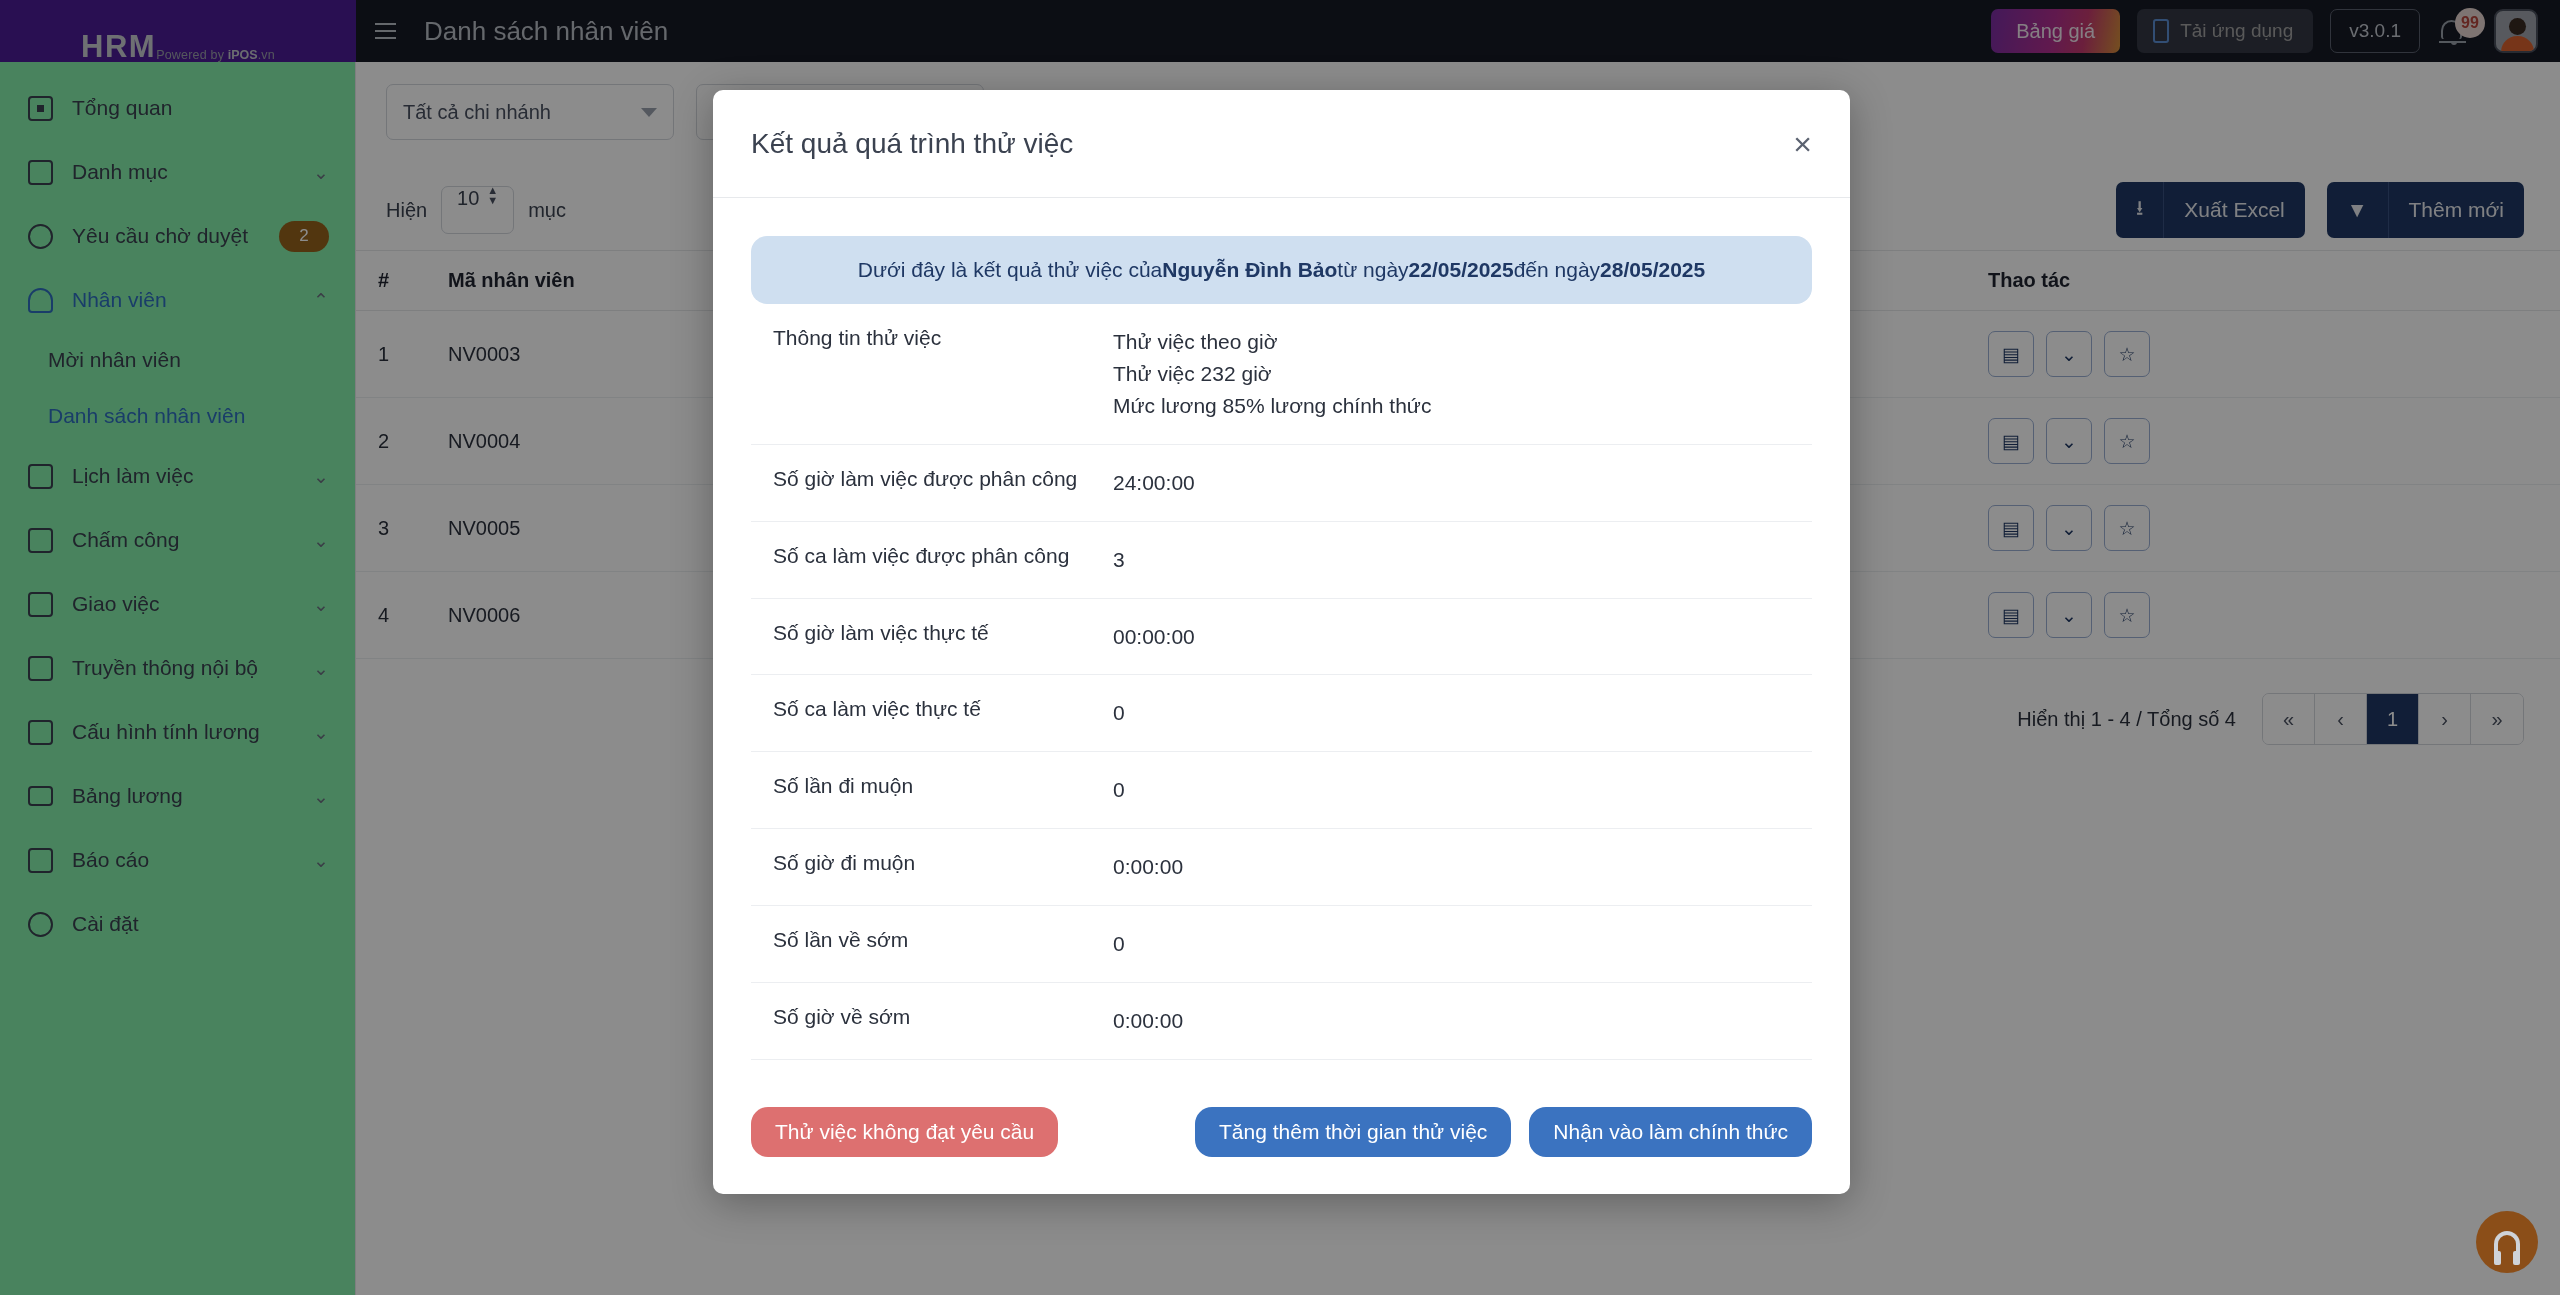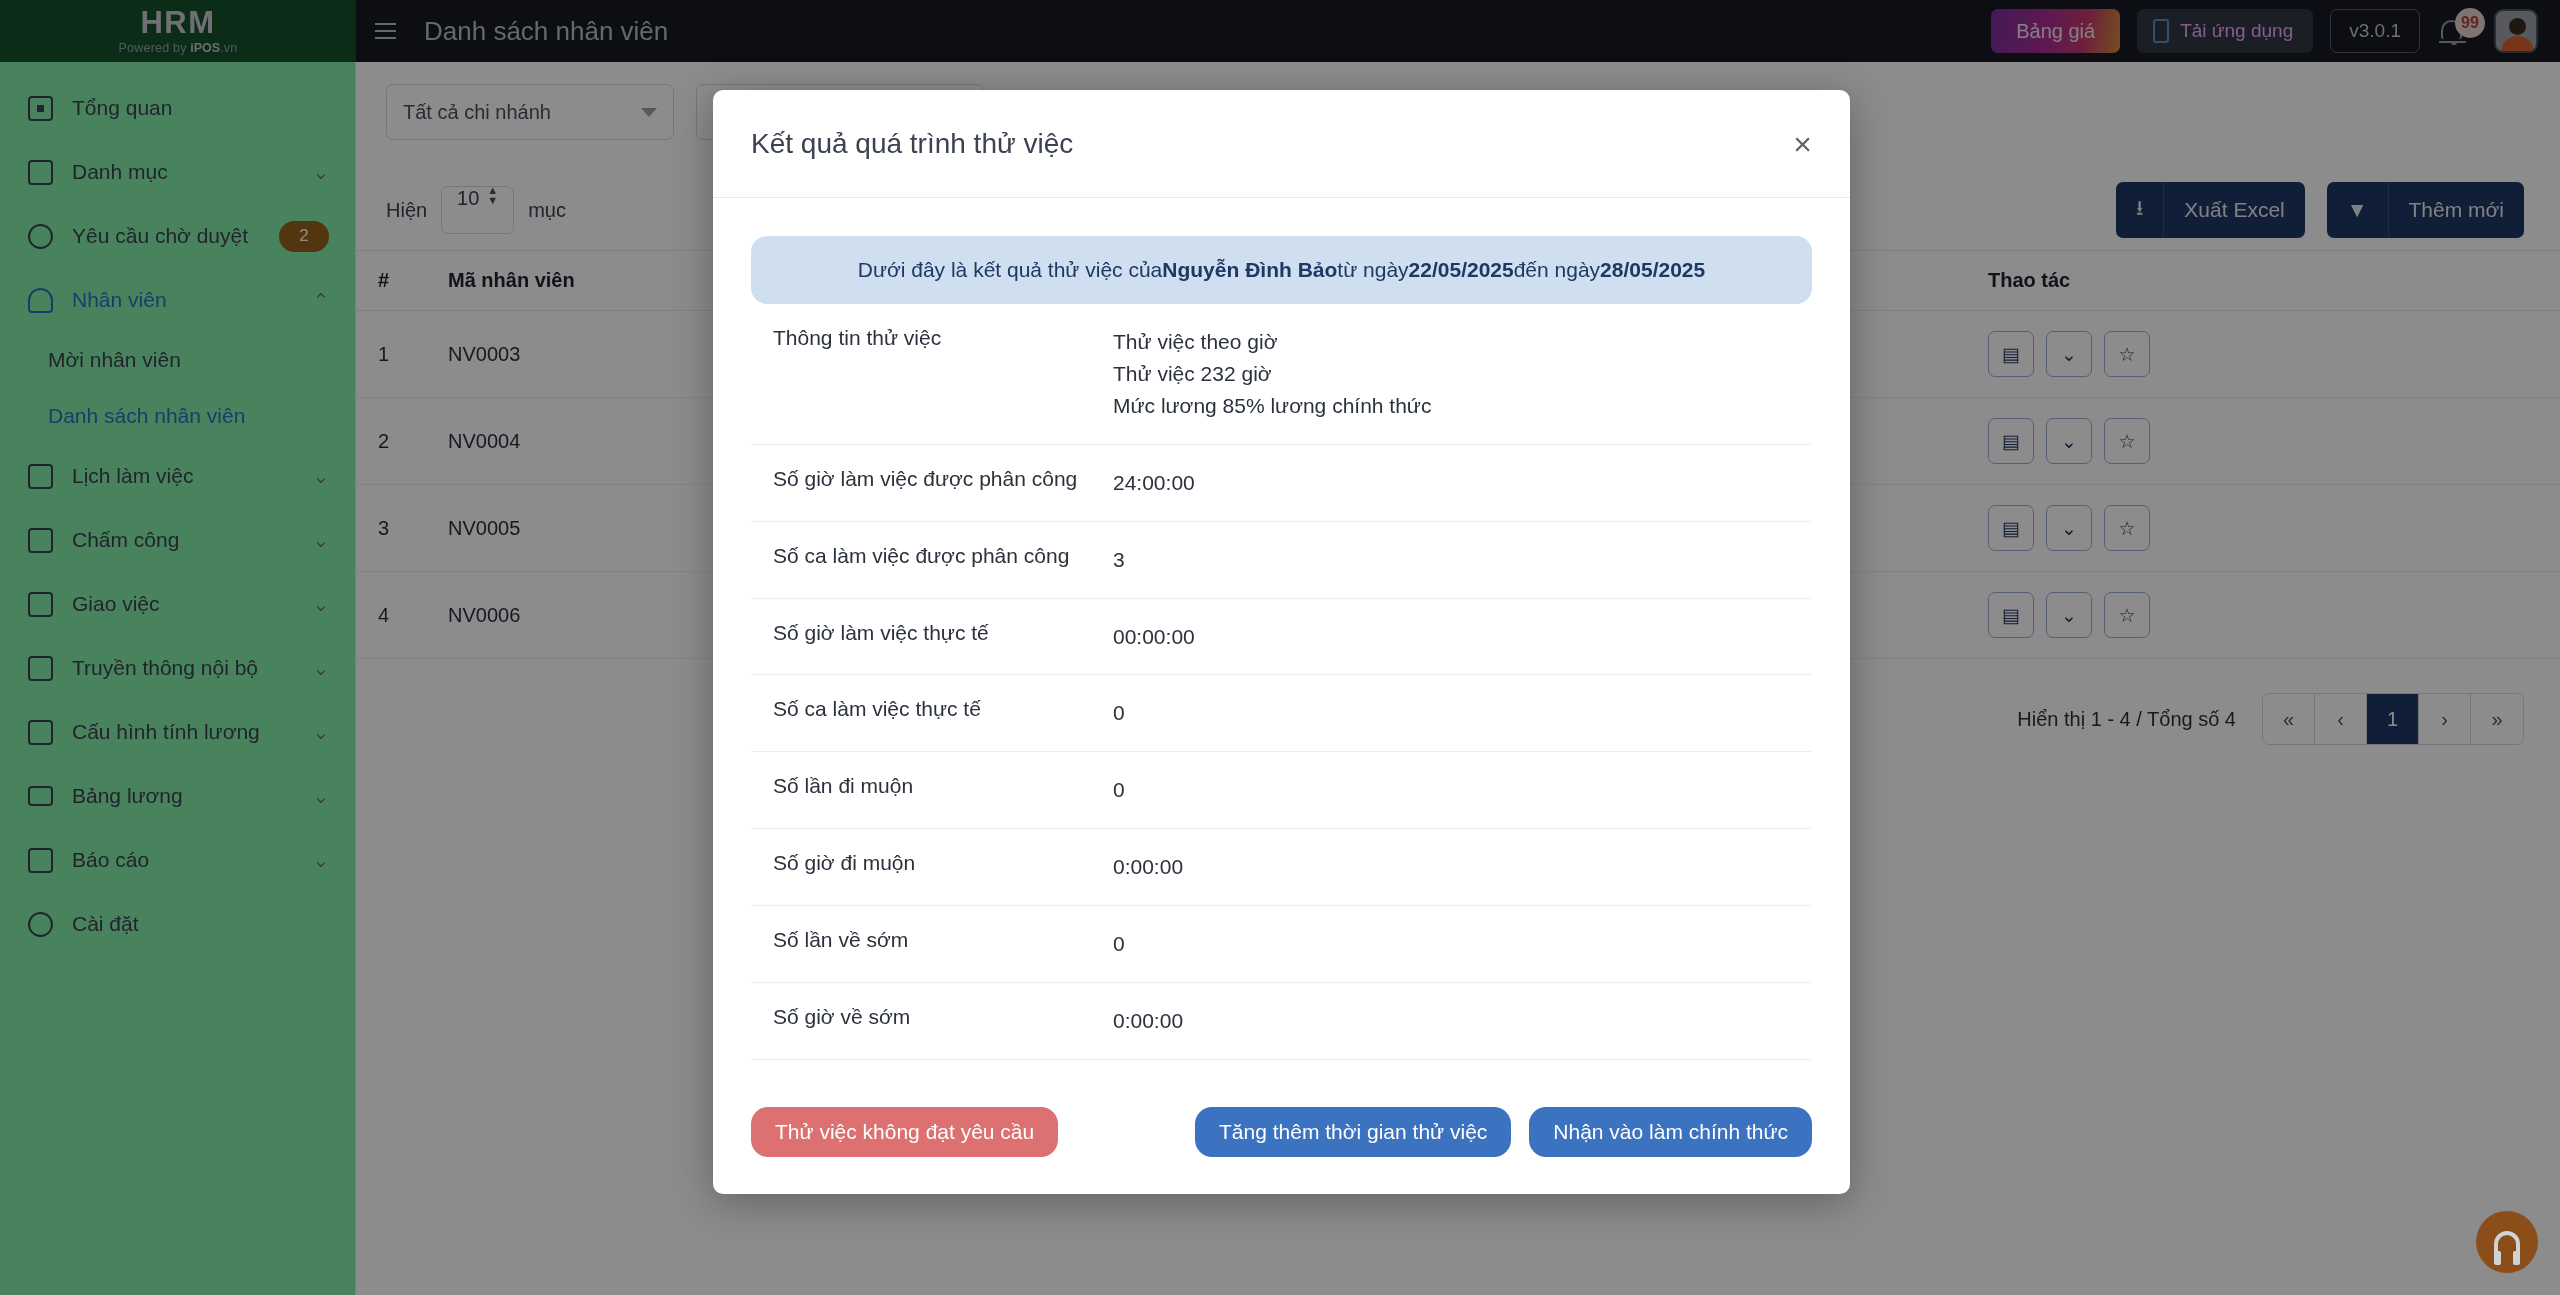--- a/index.html
+++ b/index.html
@@ -10,39 +10,39 @@
     background: #ffffff;
   }
   #root { position: relative; width: 2560px; height: 1295px; }
 
   
   .topbar {
     position: absolute; top: 0; left: 0; width: 2560px; height: 62px;
     background: #171b26; display: flex; align-items: center; z-index: 5;
   }
   .brand {
-    width: 356px; height: 62px; display: flex; flex-direction: column;
-    align-items: center; justify-content: center; background: #14532d;
+    width: 356px; height: 62px; display: flex; flex-direction: row;
+    align-items: flex-end; justify-content: center; background: #4c1d95;
   }
   .brand-title { color: #c9ccd2; font-size: 31px; font-weight: 700; letter-spacing: 1.5px; line-height: 1; }
   .brand-sub { color: #9aa0aa; font-size: 12.5px; margin-top: 3px; letter-spacing: .2px; }
   .brand-sub b { font-weight: 700; color: #c2c6cc; letter-spacing: 0; }
   .hamburger { margin-left: 8px; width: 42px; height: 42px; display: flex; flex-direction: column;
     align-items: center; justify-content: center; gap: 5px; cursor: pointer; }
   .hamburger i { display: block; width: 21px; height: 2px; background: #b9bdc5; }
   .page-title { color: #b9bdc5; font-size: 26px; margin-left: 18px; font-weight: 400; }
   .topbar-right { margin-left: auto; display: flex; align-items: center; gap: 17px; padding-right: 22px; }
   .btn-price {
     height: 44px; padding: 0 25px; border-radius: 7px; border: none; color: #f2e7ef;
     font-size: 20px; cursor: pointer;
     background: linear-gradient(100deg,#7b2fa3 0%,#b02f8e 48%,#c43a6e 72%,#d4903a 100%);
   }
   .btn-app {
     height: 44px; padding: 0 20px 0 16px; border-radius: 7px; border: none; background: #333744;
-    color: #f0abfc; font-size: 19px; display: flex; align-items: center; gap: 11px; cursor: pointer;
+    color: #a3a3a3; font-size: 19px; display: flex; align-items: center; gap: 11px; cursor: pointer;
   }
   .phone-ico { width: 16px; height: 24px; border: 2px solid #5b8fd4; border-radius: 3px; display:block; }
   .btn-ver {
     height: 44px; padding: 0 18px; border-radius: 7px; border: 1px solid #5a5f6d;
     background: transparent; color: #c3c7cf; font-size: 19px; cursor: pointer;
   }
   .bell-wrap { position: relative; width: 40px; height: 42px; cursor: pointer; }
   .bell { position: absolute; left: 4px; top: 10px; width: 21px; height: 19px;
     border: 2.2px solid #9aa0aa; border-radius: 11px 11px 3px 3px; border-bottom: none; }
   .bell:after { content:""; position:absolute; left:-4px; bottom:-4px; width: 27px; height: 2.2px; background:#9aa0aa; }

